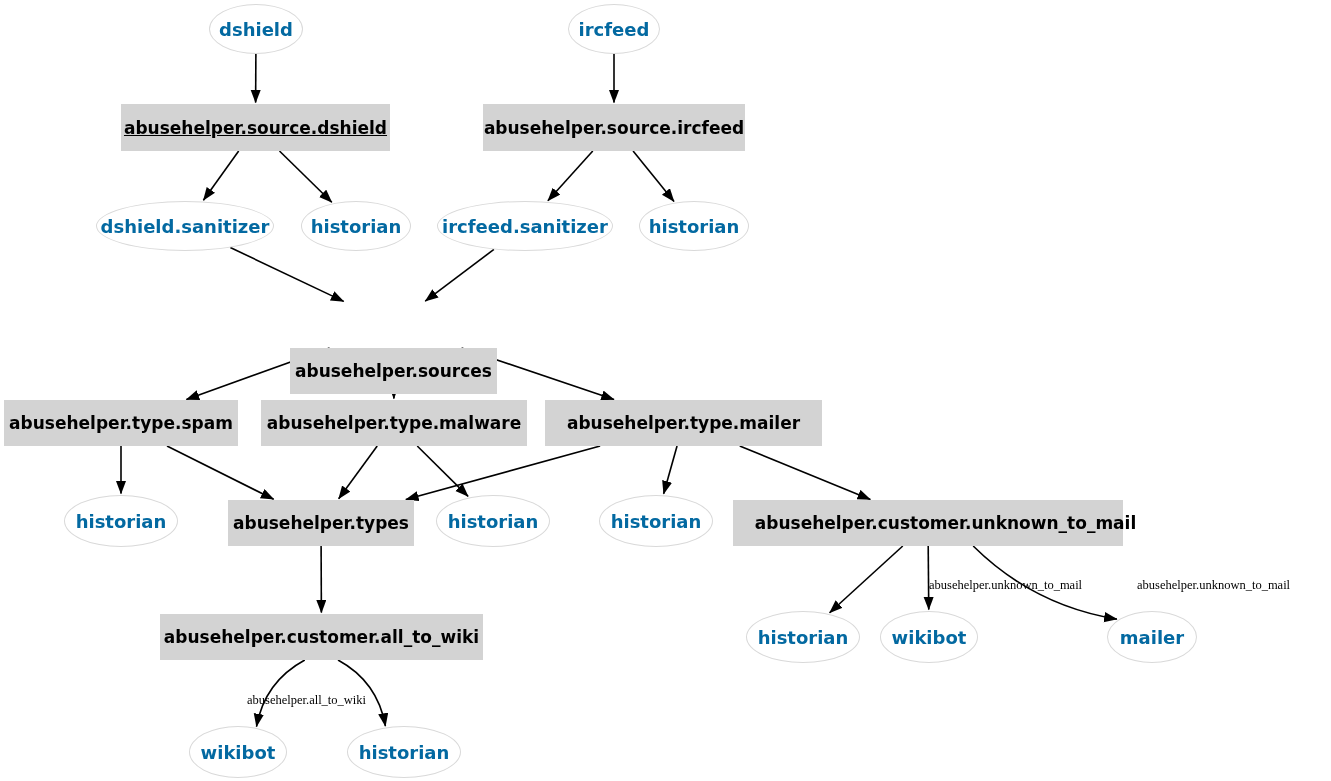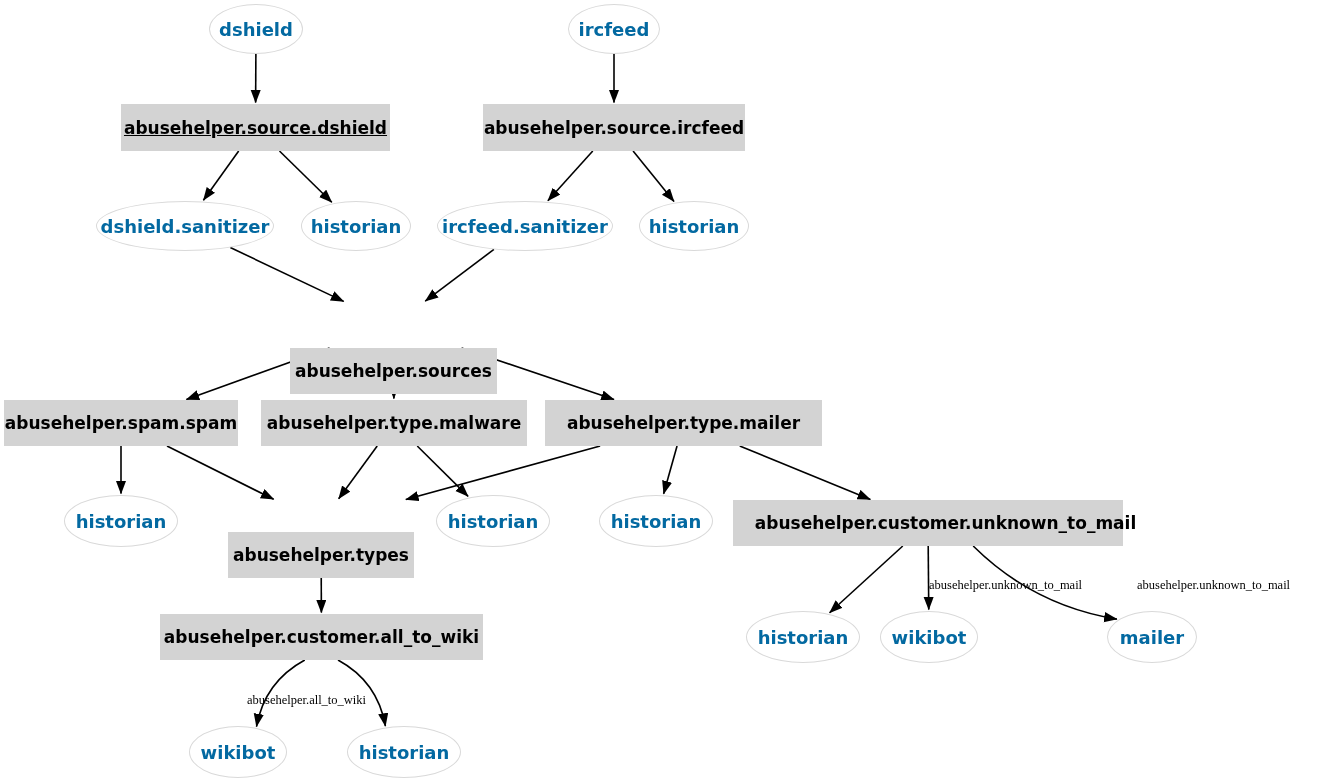--- a/index.html
+++ b/index.html
@@ -104,25 +104,25 @@
   <div id="nodes-layer">
       <div class="node-ellipse" style="left: 209px; top: 4px; width: 94px; height: 50px;">dshield</div>
       <div class="node-ellipse" style="left: 568px; top: 4px; width: 92px; height: 50px;">ircfeed</div>
       <div class="node-box" style="left: 121px; top: 104px; width: 269px; height: 47px; text-decoration: underline;">abusehelper.source.dshield</div>
       <div class="node-box" style="left: 483px; top: 104px; width: 262px; height: 47px;">abusehelper.source.ircfeed</div>
       <div class="node-ellipse" style="left: 96px; top: 201px; width: 178px; height: 50px;">dshield.sanitizer</div>
       <div class="node-ellipse" style="left: 301px; top: 201px; width: 110px; height: 50px;">historian</div>
       <div class="node-ellipse" style="left: 437px; top: 201px; width: 176px; height: 50px;">ircfeed.sanitizer</div>
       <div class="node-ellipse" style="left: 639px; top: 201px; width: 110px; height: 50px;">historian</div>
       <div class="node-box" style="left: 290px; top: 302px; width: 207px; height: 46px; margin-top: 46px;">abusehelper.sources</div>
-      <div class="node-box" style="left: 4px; top: 400px; width: 234px; height: 46px;">abusehelper.spam.spam</div>
+      <div class="node-box" style="left: 4px; top: 400px; width: 234px; height: 46px;">abusehelper.type.spam</div>
       <div class="node-box" style="left: 261px; top: 400px; width: 266px; height: 46px;">abusehelper.type.malware</div>
       <div class="node-box" style="left: 545px; top: 400px; width: 277px; height: 46px;">abusehelper.type.mailer</div>
       <div class="node-ellipse" style="left: 64px; top: 495px; width: 114px; height: 52px;">historian</div>
-      <div class="node-box" style="left: 228px; top: 500px; width: 186px; height: 46px; margin-top: 32px;">abusehelper.types</div>
+      <div class="node-box" style="left: 228px; top: 500px; width: 186px; height: 46px;">abusehelper.types</div>
       <div class="node-ellipse" style="left: 436px; top: 495px; width: 114px; height: 52px;">historian</div>
       <div class="node-ellipse" style="left: 599px; top: 495px; width: 114px; height: 52px;">historian</div>
       <div class="node-box" style="left: 733px; top: 500px; width: 390px; height: 46px; padding-left: 35px;">abusehelper.customer.unknown_to_mail</div>
       <div class="node-box" style="left: 160px; top: 614px; width: 323px; height: 46px;">abusehelper.customer.all_to_wiki</div>
       <div class="node-ellipse" style="left: 746px; top: 611px; width: 114px; height: 52px;">historian</div>
       <div class="node-ellipse" style="left: 880px; top: 611px; width: 98px; height: 52px;">wikibot</div>
       <div class="node-ellipse" style="left: 1107px; top: 611px; width: 90px; height: 52px;">mailer</div>
       <div class="node-ellipse" style="left: 189px; top: 726px; width: 98px; height: 52px;">wikibot</div>
       <div class="node-ellipse" style="left: 347px; top: 726px; width: 114px; height: 52px;">historian</div>
     </div>

